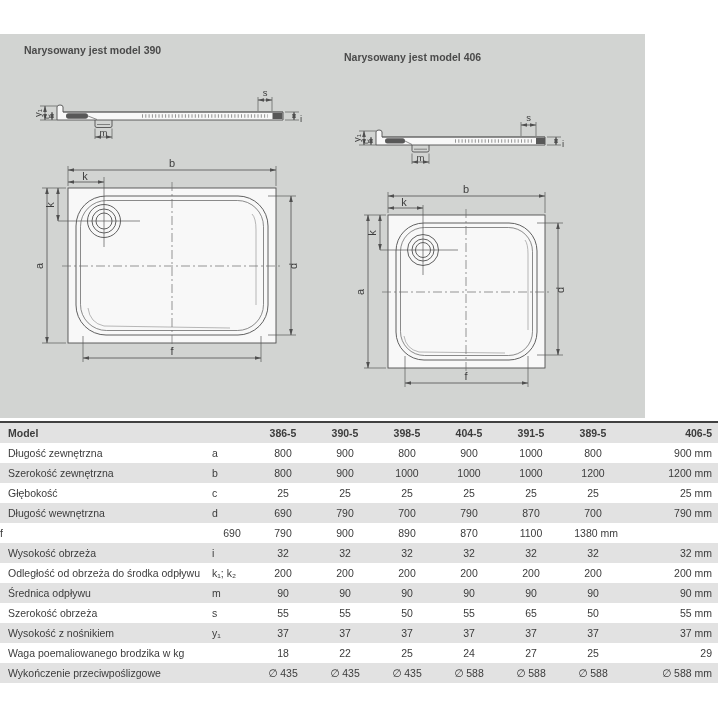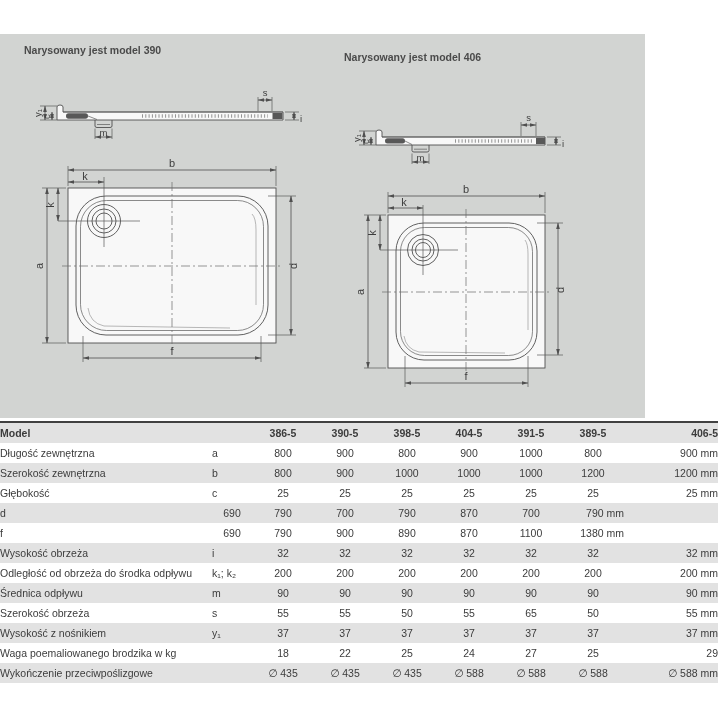--- a/index.html
+++ b/index.html
@@ -29,24 +29,24 @@
   text.dl{font-size:11px;fill:#3e3e3e;font-family:"Liberation Sans","DejaVu Sans",sans-serif;}
   text.dls{font-size:9.5px;fill:#3e3e3e;font-family:"Liberation Sans","DejaVu Sans",sans-serif;}
 
   
   .spec-table{position:absolute;left:0;top:421px;width:718px;font-size:10.5px;}
   .trow{display:grid;grid-template-columns:212px 40px 62px 62px 62px 62px 62px 62px 94px;
         height:20px;line-height:20px;align-items:center;}
   .trow.gray{background:#e2e2e2;}
   .trow.head{background:#e2e2e2;border-top:2px solid #414141;font-weight:bold;}
   .cell{white-space:nowrap;overflow:hidden;}
-  .cell.label{}
+  .cell.label{padding-left:8px;}
   .cell.sym{text-align:left;}
   .cell.num{text-align:center;}
-  .cell.num.last{text-align:right;}
+  .cell.num.last{text-align:right;padding-right:6px;}
 </style>
 </head>
 <body>
 
 <div class="stage">
 
   <div class="panel"></div>
 
   <div class="drawing-title title-left">Narysowany jest model 390</div>
   <div class="drawing-title title-right">Narysowany jest model 406</div>
@@ -232,20 +232,21 @@
     <div class="cell sym">c</div>
     <div class="cell num">25</div>
     <div class="cell num">25</div>
     <div class="cell num">25</div>
     <div class="cell num">25</div>
     <div class="cell num">25</div>
     <div class="cell num">25</div>
     <div class="cell num last">25 mm</div>
   </div>
         <div class="trow gray">
+    <div class="cell label">Długość wewnętrzna</div>
     <div class="cell sym">d</div>
     <div class="cell num">690</div>
     <div class="cell num">790</div>
     <div class="cell num">700</div>
     <div class="cell num">790</div>
     <div class="cell num">870</div>
     <div class="cell num">700</div>
     <div class="cell num last">790 mm</div>
   </div>
         <div class="trow">

